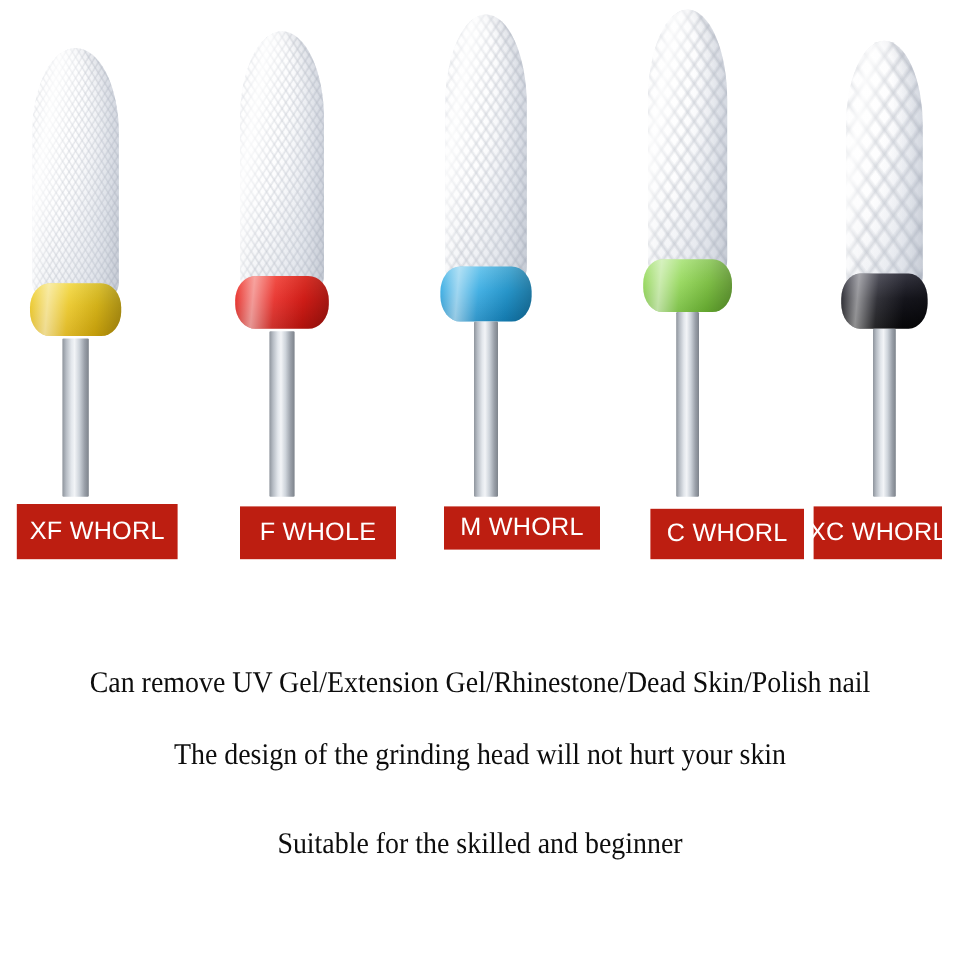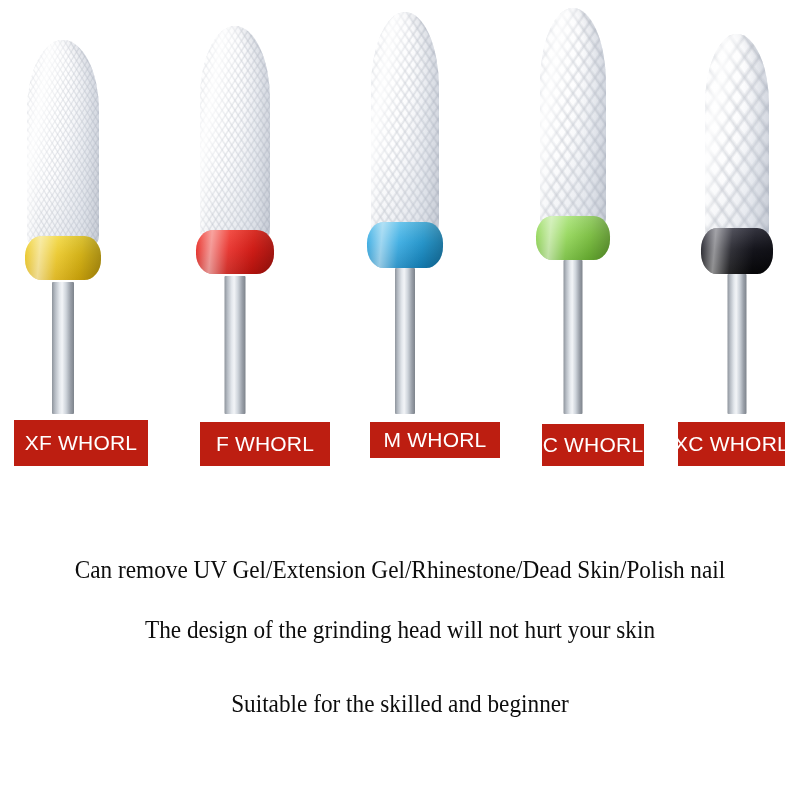--- a/index.html
+++ b/index.html
@@ -193,23 +193,23 @@
       </div>
       <div class="bit-ring" style="width:72px; height:46px; bottom:126px;
                   background: linear-gradient(180deg,#3a3a46 0%,#17171f 46%,#070709 100%);"></div>
       <div class="bit-shank" style="width:19px; height:140px; bottom:-14px;"></div>
     </div>
 
   </div>
 
   <div id="labels-row">
     <div class="label-box" style="left:14px; top:420px; width:134px; height:46px;">XF WHORL</div>
-    <div class="label-box" style="left:200px; top:422px; width:130px; height:44px;">F WHORL</div>
+    <div class="label-box" style="left:200px; top:422px; width:130px; height:44px;">F WHOLE</div>
     <div class="label-box" style="left:370px; top:422px; width:130px; height:36px;">M WHORL</div>
-    <div class="label-box" style="left:542px; top:424px; width:102px; height:42px;">C WHORL</div>
+    <div class="label-box" style="left:542px; top:424px; width:128px; height:42px;">C WHORL</div>
     <div class="label-box" style="left:678px; top:422px; width:107px; height:44px;">XC WHORL</div>
   </div>
 
   <div class="copy-line" style="top:556px;">Can remove UV Gel/Extension Gel/Rhinestone/Dead Skin/Polish nail</div>
   <div class="copy-line" style="top:616px;">The design of the grinding head will not hurt your skin</div>
   <div class="copy-line" style="top:690px;">Suitable for the skilled and beginner</div>
 
 </div>
 
 </body></html>

